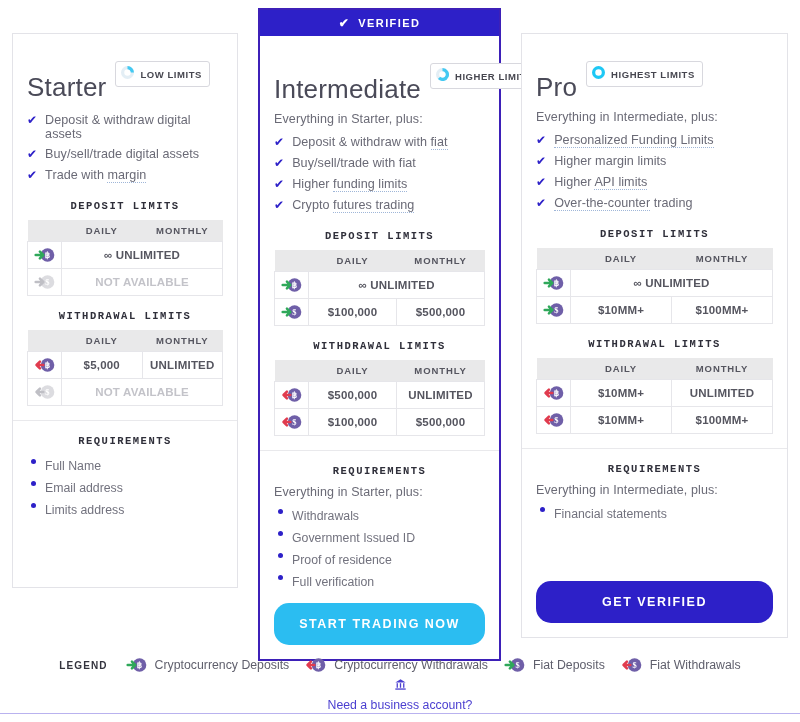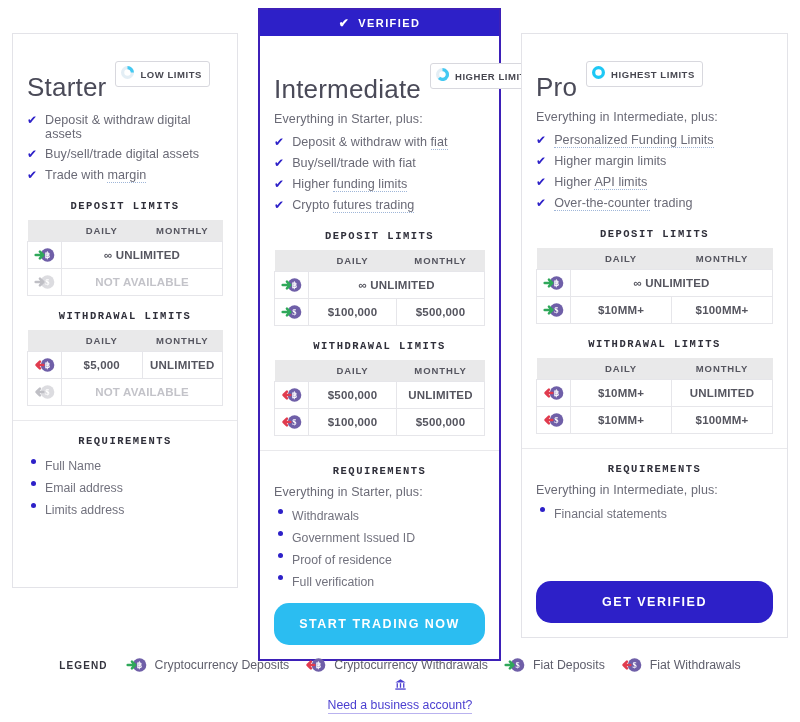--- a/index.html
+++ b/index.html
@@ -199,21 +199,20 @@
   .cta-wrap { padding: 10px 14px 14px 14px; }
 
   .spacer-fill { height: 14px; }
 
   
   .legend {
     position: absolute;
     left: 0; right: 0; bottom: 8px;
     display: flex;
     flex-direction: column;
-    align-items: center;
     gap: 4px;
   }
   .legend-row {
     display: flex;
     align-items: center;
     justify-content: center;
     gap: 16px;
   }
   .legend-title {
     font-size: 10px;

